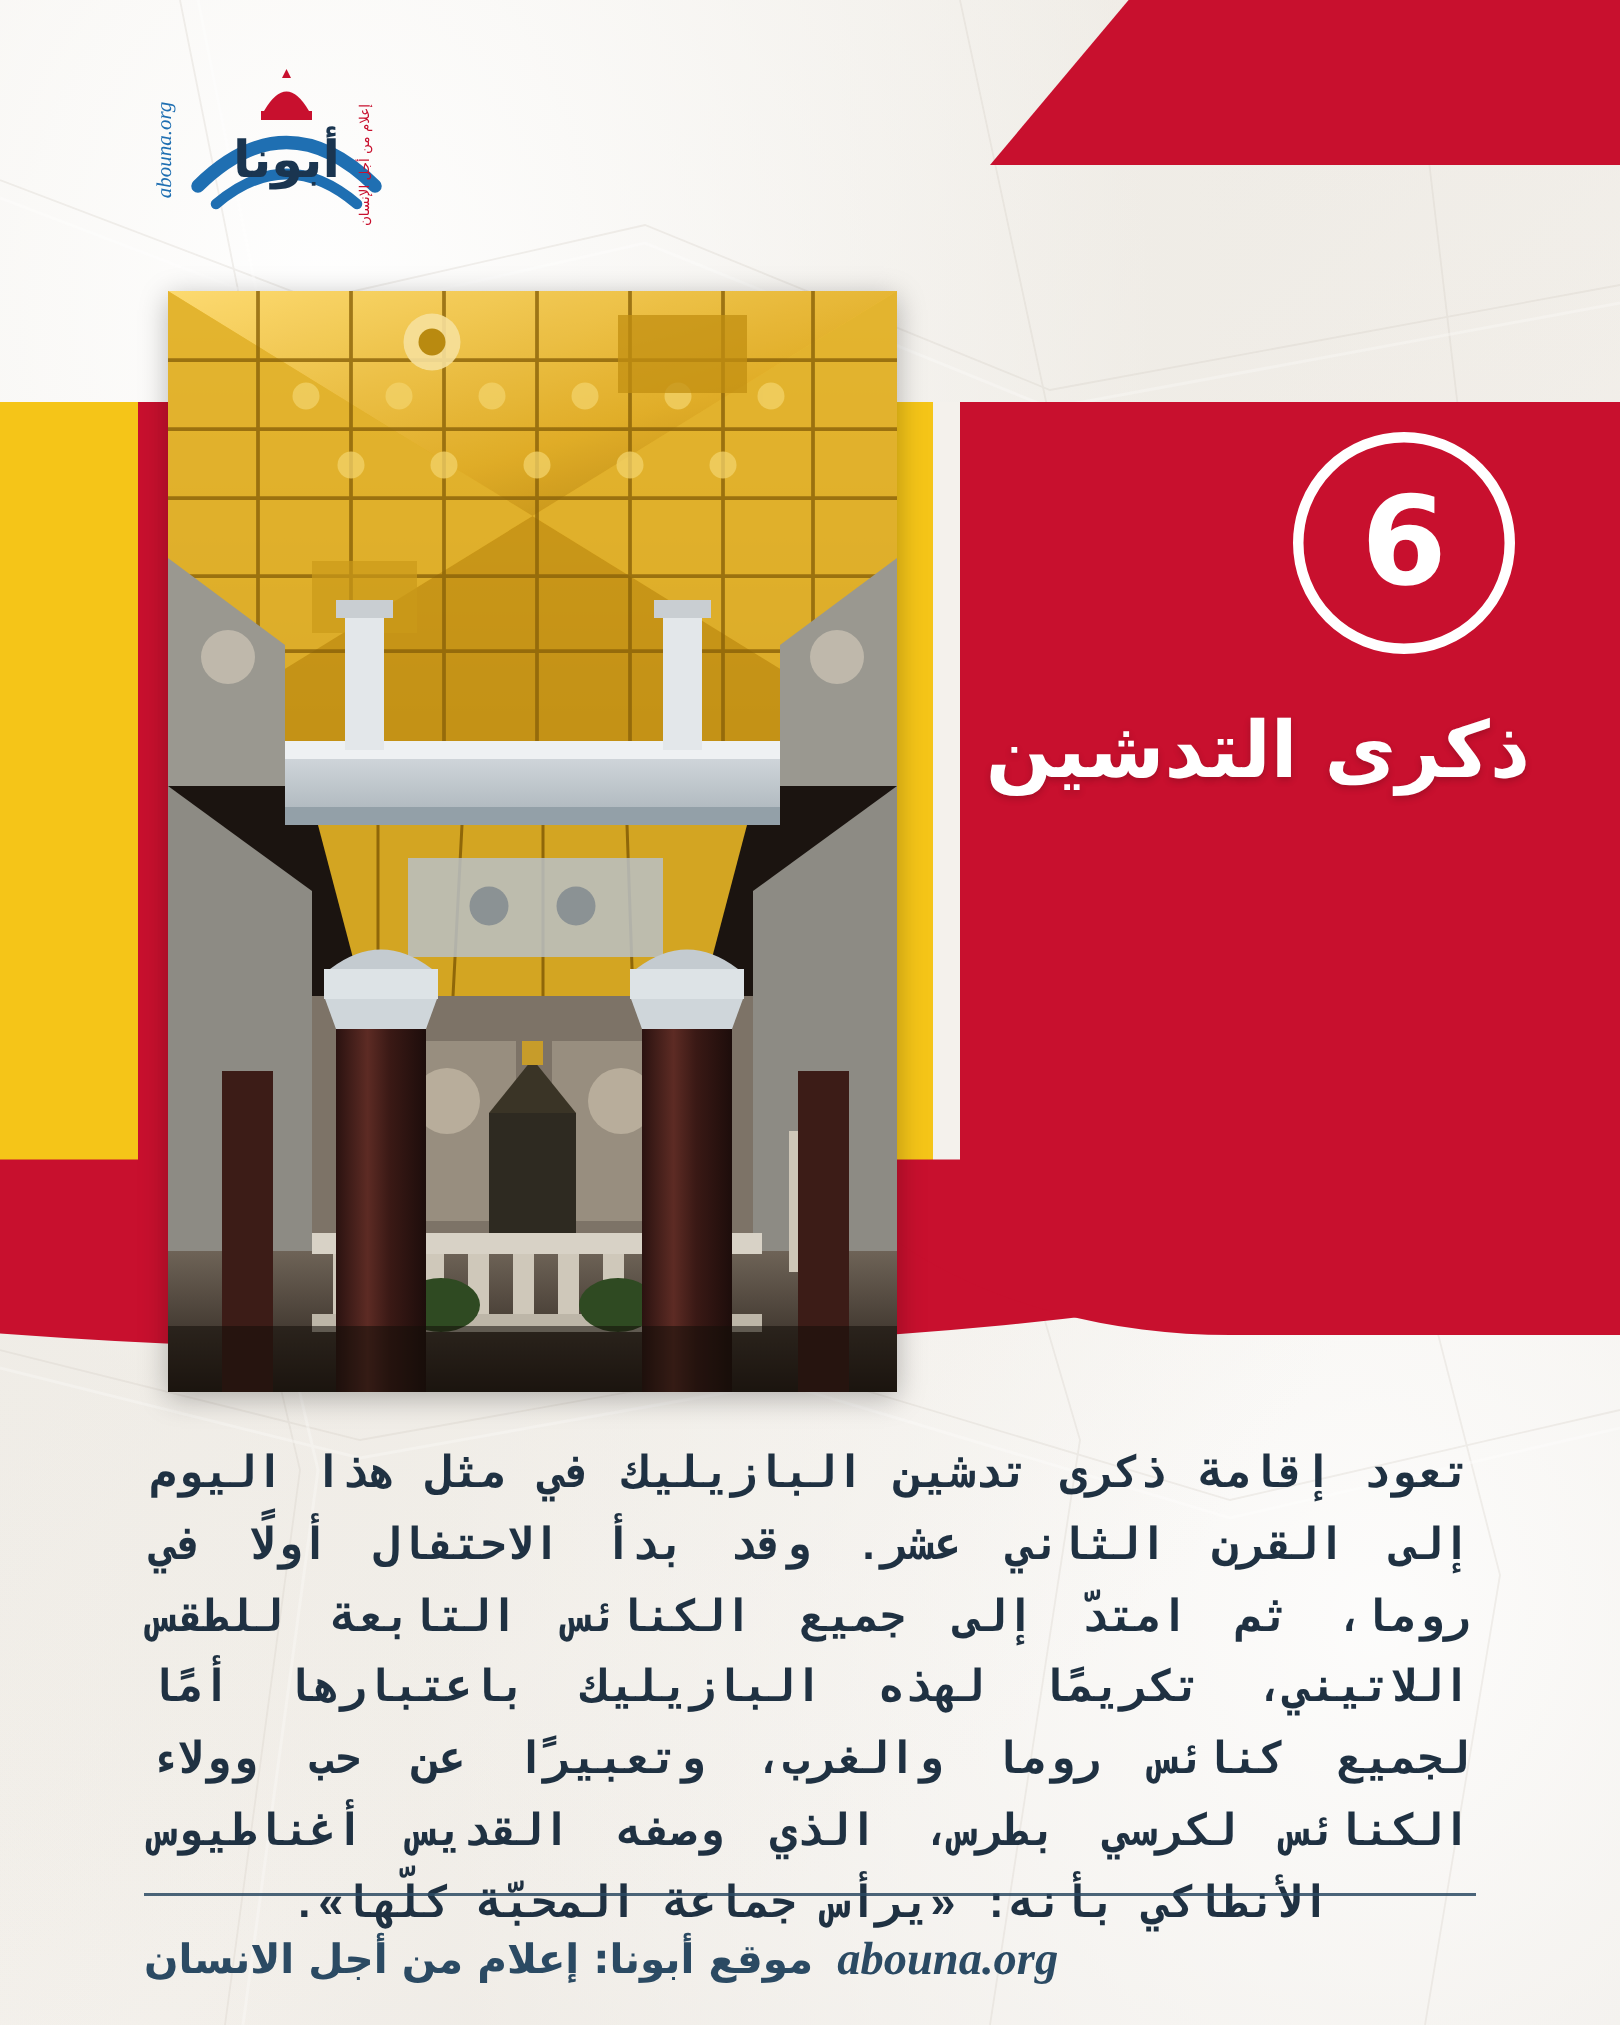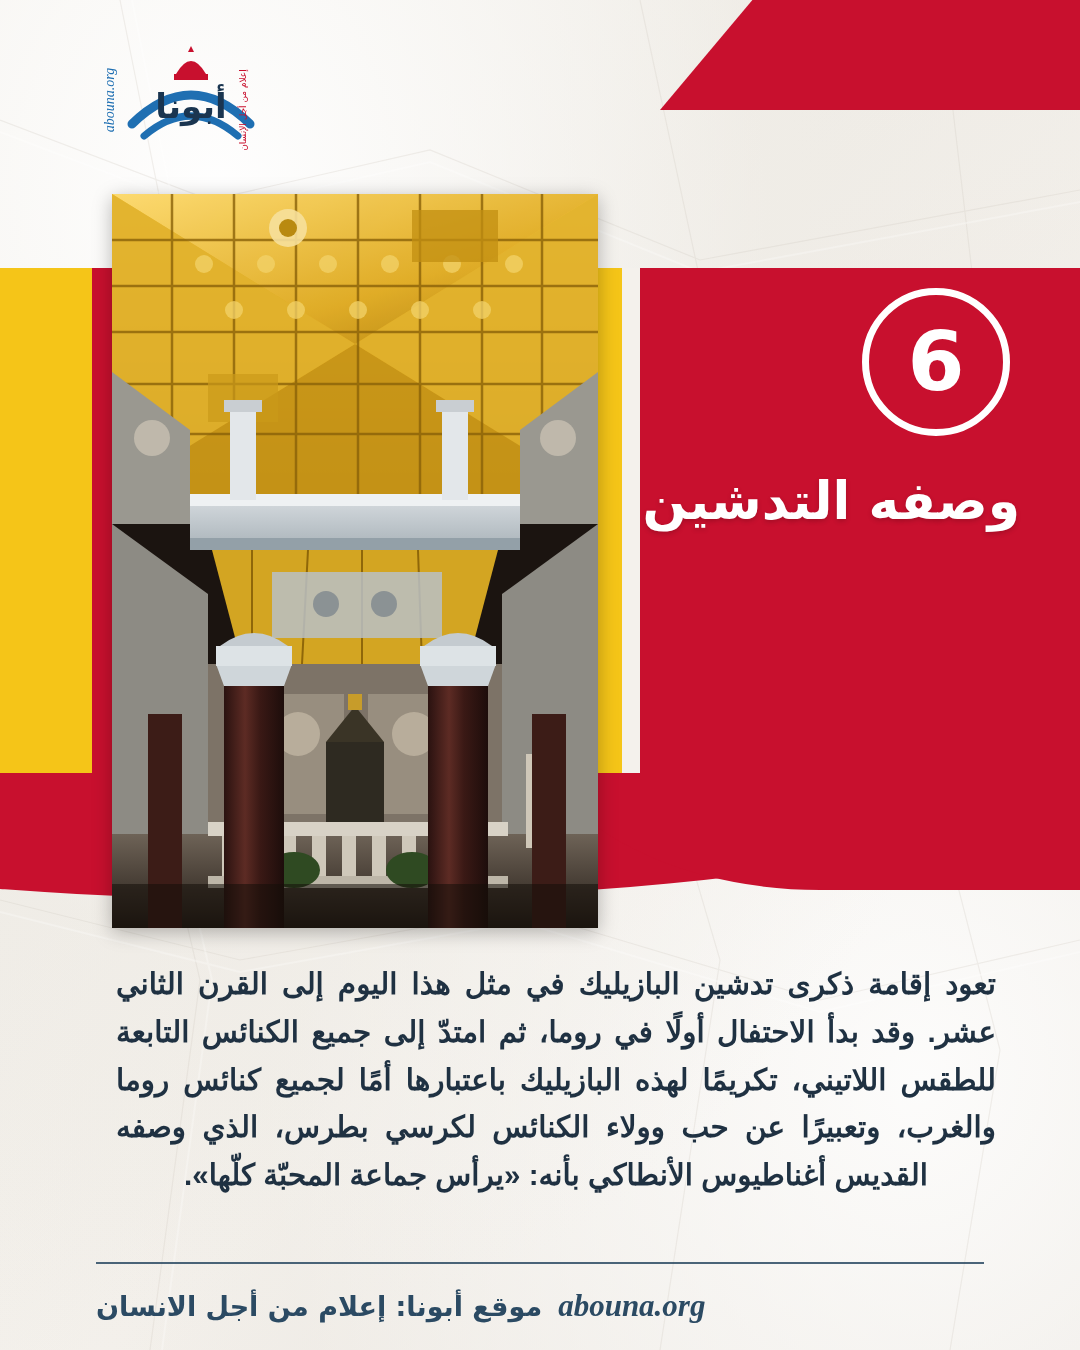--- a/index.html
+++ b/index.html
@@ -149,30 +149,30 @@
     line-height: 1.2;
     font-family: "DejaVu Sans", sans-serif;
     direction: rtl;
     text-shadow: 0 2px 5px rgba(0,0,0,0.18);
   }
 
   
   .body-text {
     position: absolute;
     top: 960px;
-    left: 116px;
+    left: 100px;
     width: 880px;
     text-align: justify;
     text-align-last: center;
     direction: rtl;
     color: #1f3142;
     font-size: 29.5px;
     line-height: 1.62;
     font-weight: bold;
-    font-family: Liberation Sans, sans-serif;
+    font-family: Liberation Mono, monospace;
   }
 
   
   .divider {
     position: absolute;
     left: 96px;
     top: 1262px;
     width: 888px;
     height: 2px;
     background: #2b4a63;
@@ -391,21 +391,21 @@
 
       <rect x="0" y="0" width="486" height="734" fill="none"></rect>
       <rect x="0" y="690" width="486" height="44" fill="#140e0a" opacity="0.55"></rect>
     </svg>
   </div>
 
   <div class="badge">
     <span class="badge-num">6</span>
   </div>
 
-  <div class="headline">وصفه التدشين</div>
+  <div class="headline">ذكرى التدشين</div>
 
   <div class="body-text">تعود إقامة ذكرى تدشين البازيليك في مثل هذا اليوم إلى القرن الثاني عشر. وقد بدأ الاحتفال أولًا في روما، ثم امتدّ إلى جميع الكنائس التابعة للطقس اللاتيني، تكريمًا لهذه البازيليك باعتبارها أمًا لجميع كنائس روما والغرب، وتعبيرًا عن حب وولاء الكنائس لكرسي بطرس، الذي وصفه القديس أغناطيوس الأنطاكي بأنه: «يرأس جماعة المحبّة كلّها».</div>
 
   <div class="divider"></div>
   <div class="footer">
     <span class="footer-text">موقع أبونا: إعلام من أجل الانسان</span>
     <span class="footer-site">abouna.org</span>
   </div>
 
 </div>

